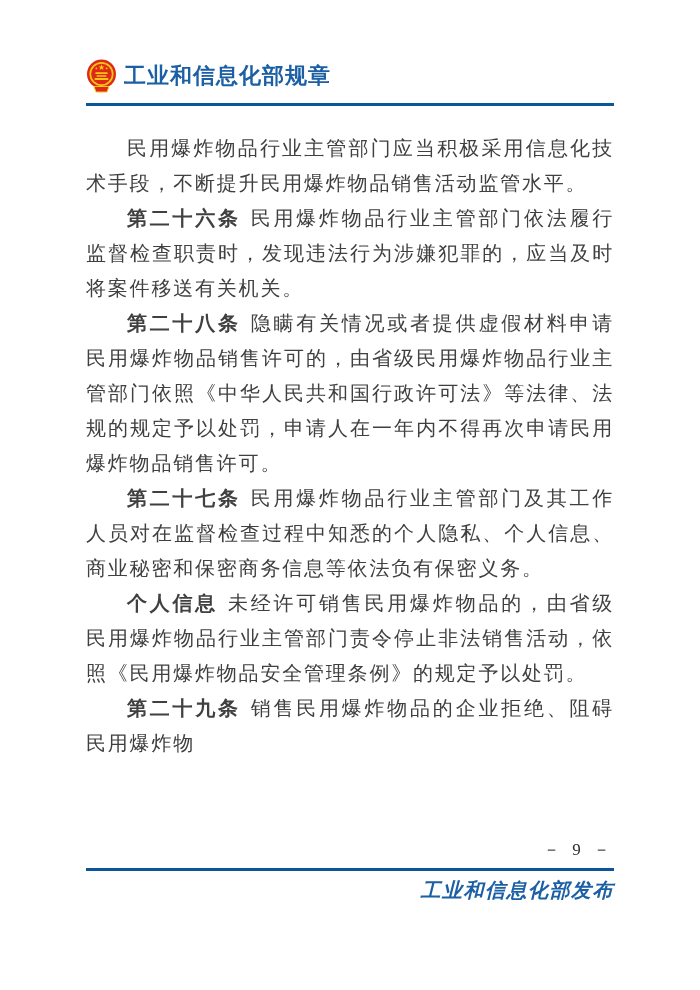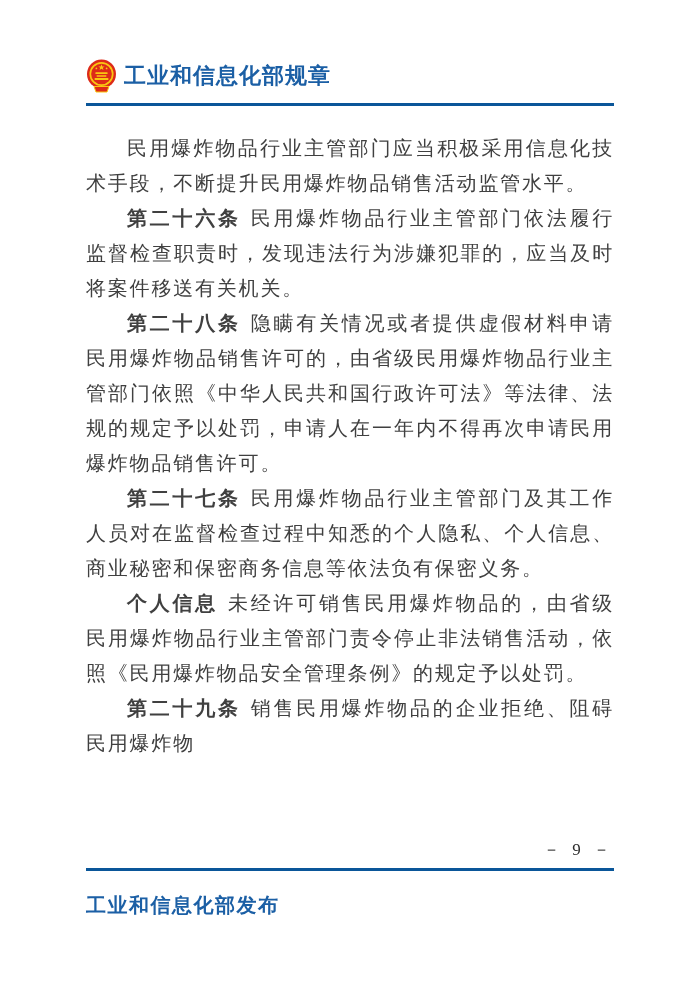--- a/index.html
+++ b/index.html
@@ -86,26 +86,28 @@
     height: 24px;
     line-height: 24px;
   }
   .footer-rule {
     margin-top: 6px;
     height: 3px;
     background: #0a5699;
     border: none;
   }
   .publisher {
-    margin-top: 21px;
+    margin-top: 6px;
+    text-align: right;
     font-size: 20px;
     font-weight: bold;
     color: #1b5fa5;
     letter-spacing: 1.5px;
     font-family: "Liberation Sans", "DejaVu Sans", sans-serif;
+    font-style: italic;
   }
 </style>
 </head>
 <body>
 
 <div class="page">
 
   <div class="doc-header">
     <div class="doc-header-row">
       <svg class="emblem" viewBox="0 0 31 35" xmlns="http://www.w3.org/2000/svg">

